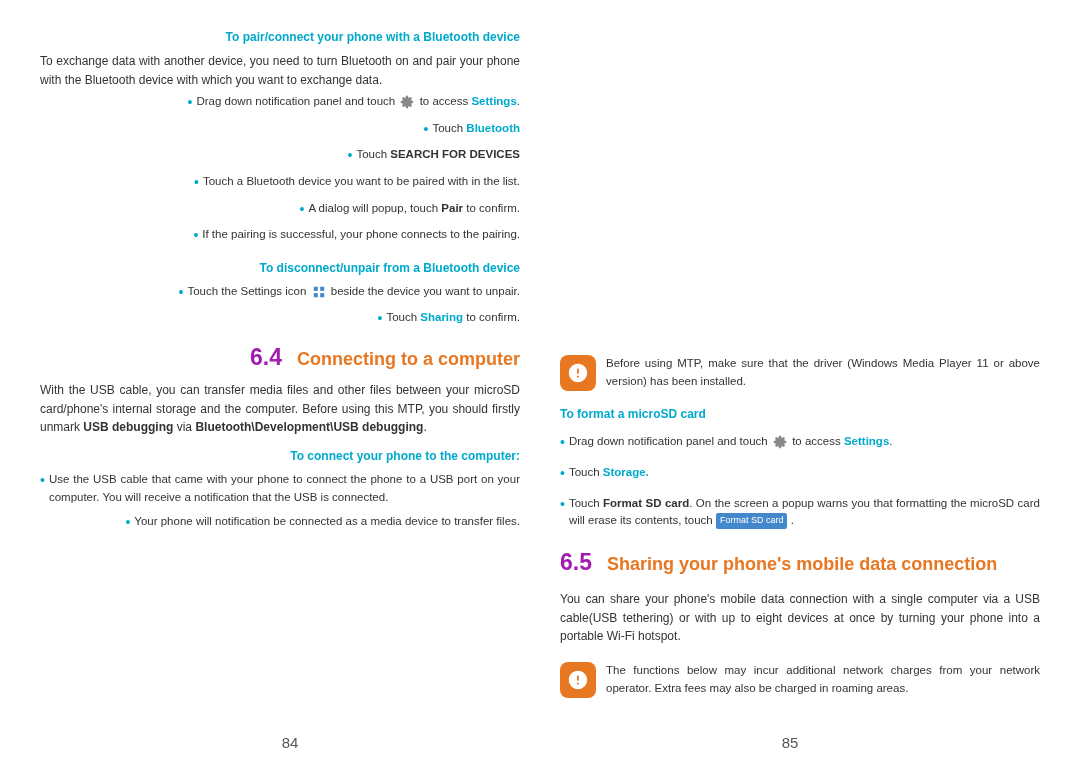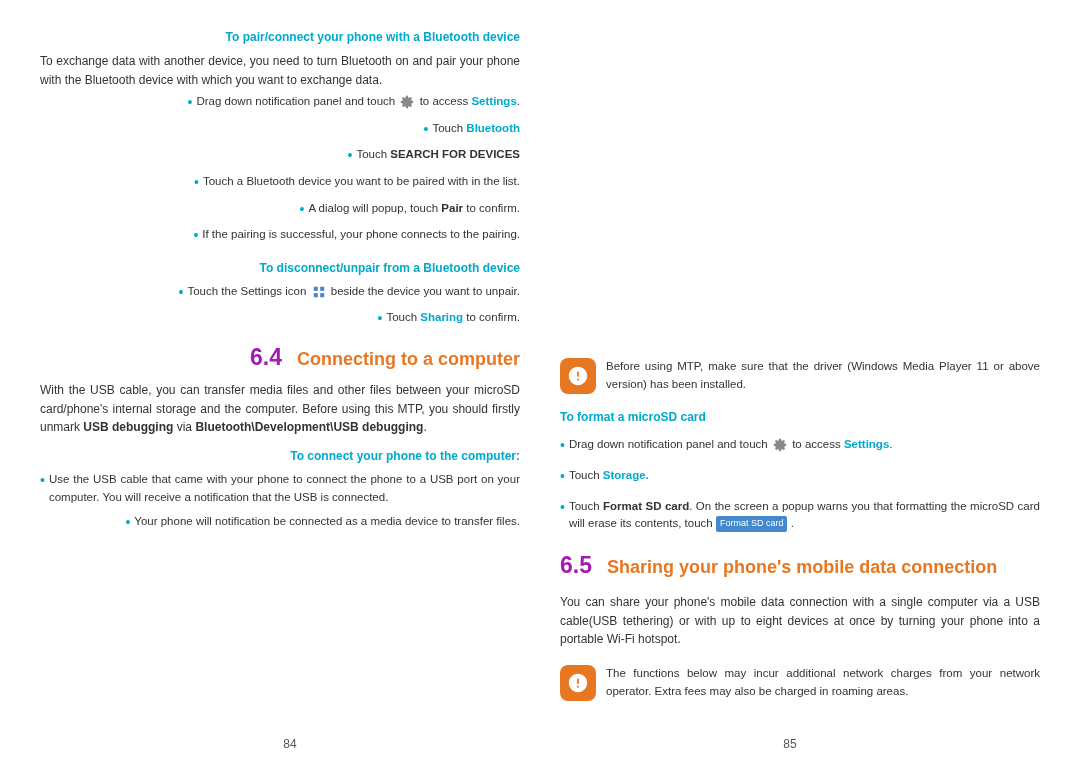--- a/index.html
+++ b/index.html
@@ -116,21 +116,21 @@
       font-size: 11.5px;
       color: #333;
       line-height: 1.55;
       text-align: justify;
       flex: 1;
     }
     .page-footer {
       display: flex;
       justify-content: space-around;
       padding: 8px 40px 16px 40px;
-      font-size: 12px;
+      font-size: 15px;
       color: #555;
     }
     .page-num {
       text-align: center;
       flex: 1;
     }
     .gear-icon-svg {
       display: inline-block;
       vertical-align: middle;
       margin: 0 2px;

